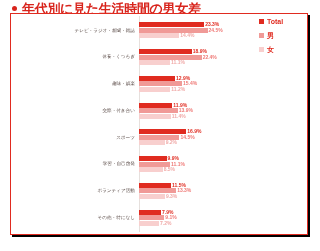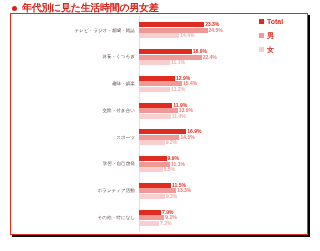--- a/index.html
+++ b/index.html
@@ -24,21 +24,21 @@
     box-sizing: border-box;
   }
   #title-bullet {
     width: 5px;
     height: 5px;
     border-radius: 50%;
     background: #d8241c;
     flex: 0 0 auto;
   }
   #title-text {
-    font-size: 10px;
+    font-size: 13px;
     font-weight: bold;
     color: #d8241c;
     letter-spacing: -0.3px;
     white-space: nowrap;
     line-height: 1;
   }
 
   
   #panel-shadow {
     position: relative;

